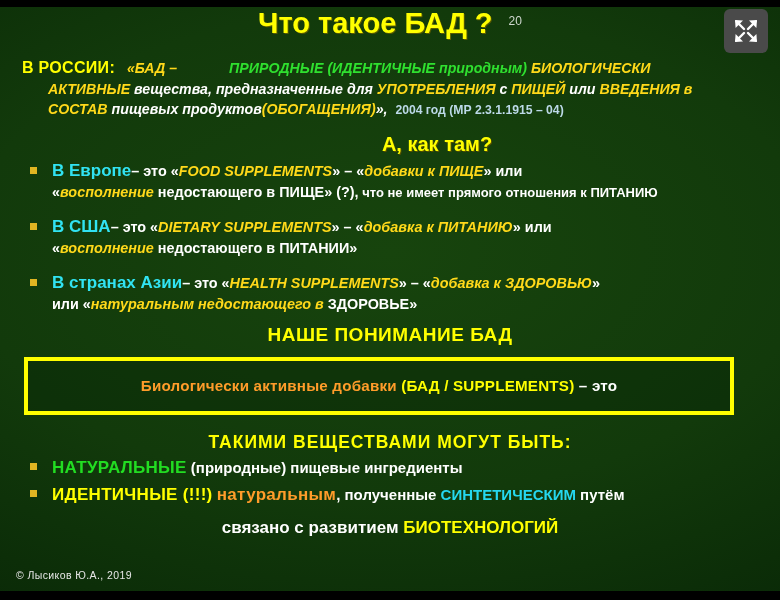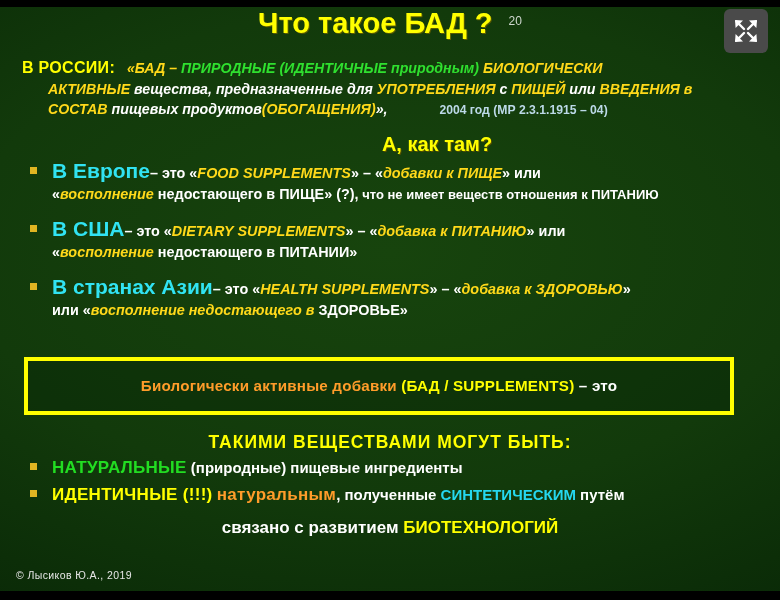--- a/index.html
+++ b/index.html
@@ -33,25 +33,25 @@
     left: 0; right: 0; bottom: 0;
     height: 9px;
     background: #000;
     z-index: 5;
   }
 
   
   .c-yellow   { color: #ffff00; margin-top: 12px; }
   .c-gold     { color: #ffd91a; }
   .c-orange   { color: #ff9c2a; }
-  .c-green    { color: #2fe02f; }
+  .c-green    { color: #2fe02f; margin-left: 48px; }
   .c-green2   { color: #22dd22; }
   .c-cyan2    { color: #25d8ef; }
   .c-white    { color: #ffffff; }
-  .c-pale     { color: #bcd9e8; margin-left: 44px; }
+  .c-pale     { color: #bcd9e8; }
 
   
   .title-row {
     position: absolute;
     top: 7px;
     left: 0;
     width: 780px;
     text-align: center;
   }
   .slide-title {
@@ -129,21 +129,21 @@
   }
   .bullet .sq {
     position: absolute;
     left: 8px;
     top: 7px;
     width: 7px;
     height: 7px;
     background: #e0b522;
   }
   .bullet .region {
-    font-size: 21px;
+    font-size: 17px;
     color: #31e3f2;
     font-weight: bold;
     font-style: normal;
   }
   .i { font-style: italic; }
 
   
   .our-head {
     top: 324px;
     left: 0;
@@ -259,36 +259,37 @@
     </span>
   </div>
 
   <div class="block howthere">А, как там?</div>
 
   <div class="block bullet-list">
 
     <div class="bullet">
       <span class="sq"></span>
       <span class="region">В Европе</span><span class="c-white">– это «</span><span class="c-gold i">FOOD  SUPPLEMENTS</span><span class="c-white">» – </span><span class="c-white">«</span><span class="c-gold i">добавки к ПИЩЕ</span><span class="c-white">»</span><span class="c-white"> или</span><br>
-      <span class="c-white">«</span><span class="c-gold i">восполнение</span><span class="c-white"> недостающего в ПИЩЕ</span><span class="c-white">» (?),</span><span class="c-white" style="font-size:13px"> что не имеет веществ отношения к ПИТАНИЮ</span>
+      <span class="c-white">«</span><span class="c-gold i">восполнение</span><span class="c-white"> недостающего в ПИЩЕ</span><span class="c-white">» (?),</span><span class="c-white" style="font-size:13px"> что не имеет прямого отношения к ПИТАНИЮ</span>
     </div>
 
     <div class="bullet">
       <span class="sq"></span>
       <span class="region">В США</span><span class="c-white">– это «</span><span class="c-gold i">DIETARY  SUPPLEMENTS</span><span class="c-white">» – </span><span class="c-white">«</span><span class="c-gold i">добавка к ПИТАНИЮ</span><span class="c-white">»</span><span class="c-white"> или</span><br>
       <span class="c-white">«</span><span class="c-gold i">восполнение</span><span class="c-white"> недостающего в ПИТАНИИ</span><span class="c-white">»</span>
     </div>
 
     <div class="bullet">
       <span class="sq"></span>
       <span class="region">В странах Азии</span><span class="c-white">– это «</span><span class="c-gold i">HEALTH  SUPPLEMENTS</span><span class="c-white">» – </span><span class="c-white">«</span><span class="c-gold i">добавка к ЗДОРОВЬЮ</span><span class="c-white">»</span><br>
-      <span class="c-white">или «</span><span class="c-gold i">восполнение недостающего в</span><span class="c-white">  ЗДОРОВЬЕ</span><span class="c-white">»</span>
-    </div>
-  </div>
-
+      <span class="c-white">или «</span><span class="c-gold i">натуральным недостающего в</span><span class="c-white">  ЗДОРОВЬЕ</span><span class="c-white">»</span>
+    </div>
+  </div>
+
+  <div class="block our-head">НАШЕ  ПОНИМАНИЕ  БАД</div>
 
   <div class="box">
     <div class="l1">
       <span class="c-orange">Биологически активные добавки</span>
       <span class="c-yellow">(БАД / SUPPLEMENTS)</span>
       <span class="c-white">– это</span>
     </div>
   </div>
 
   <div class="block such-list">

